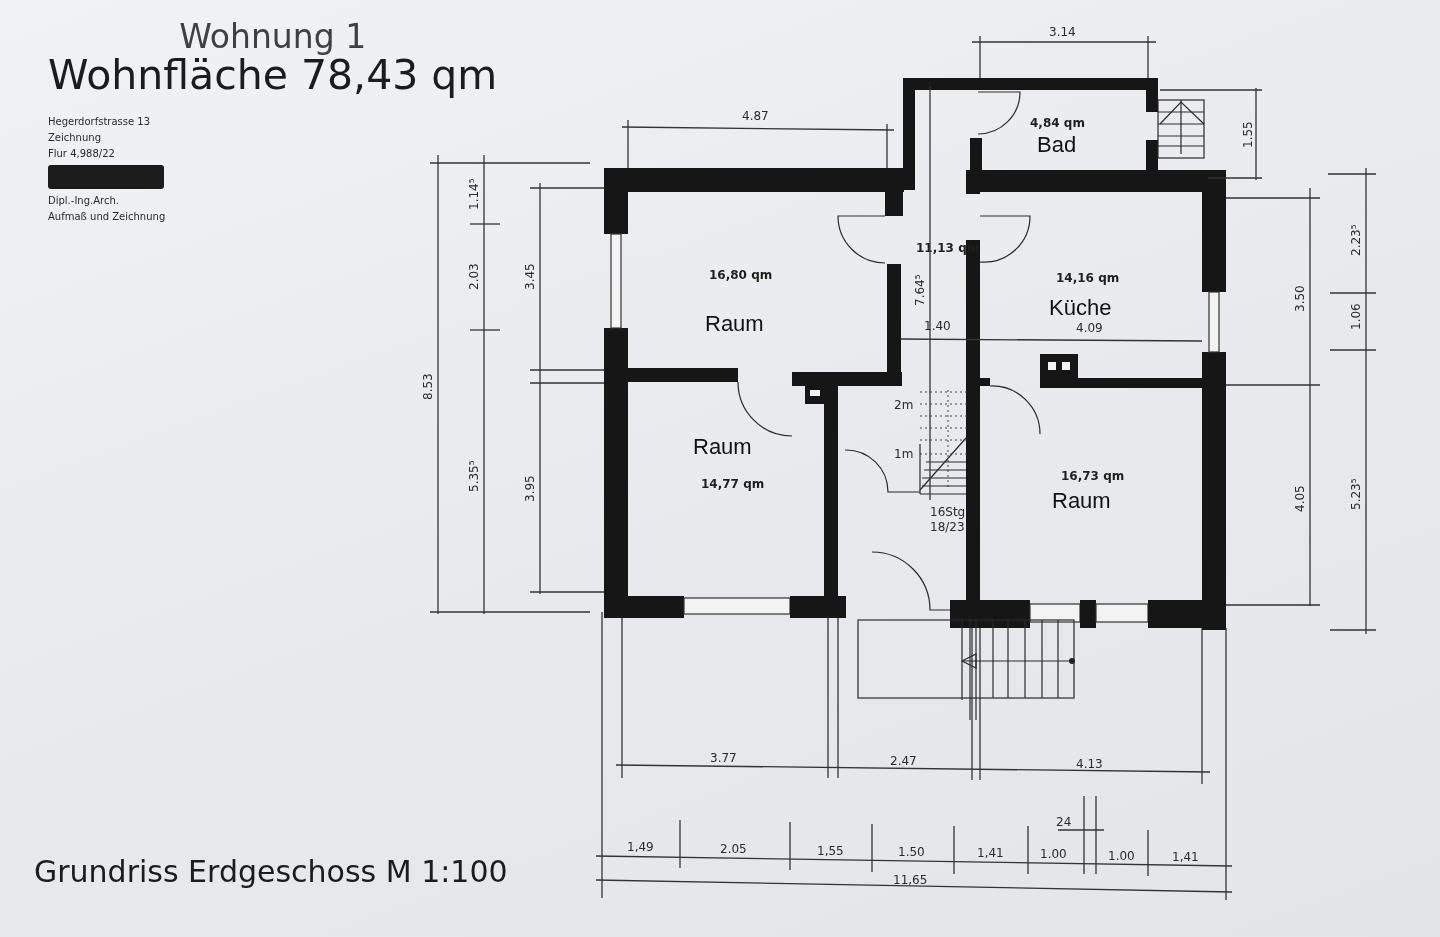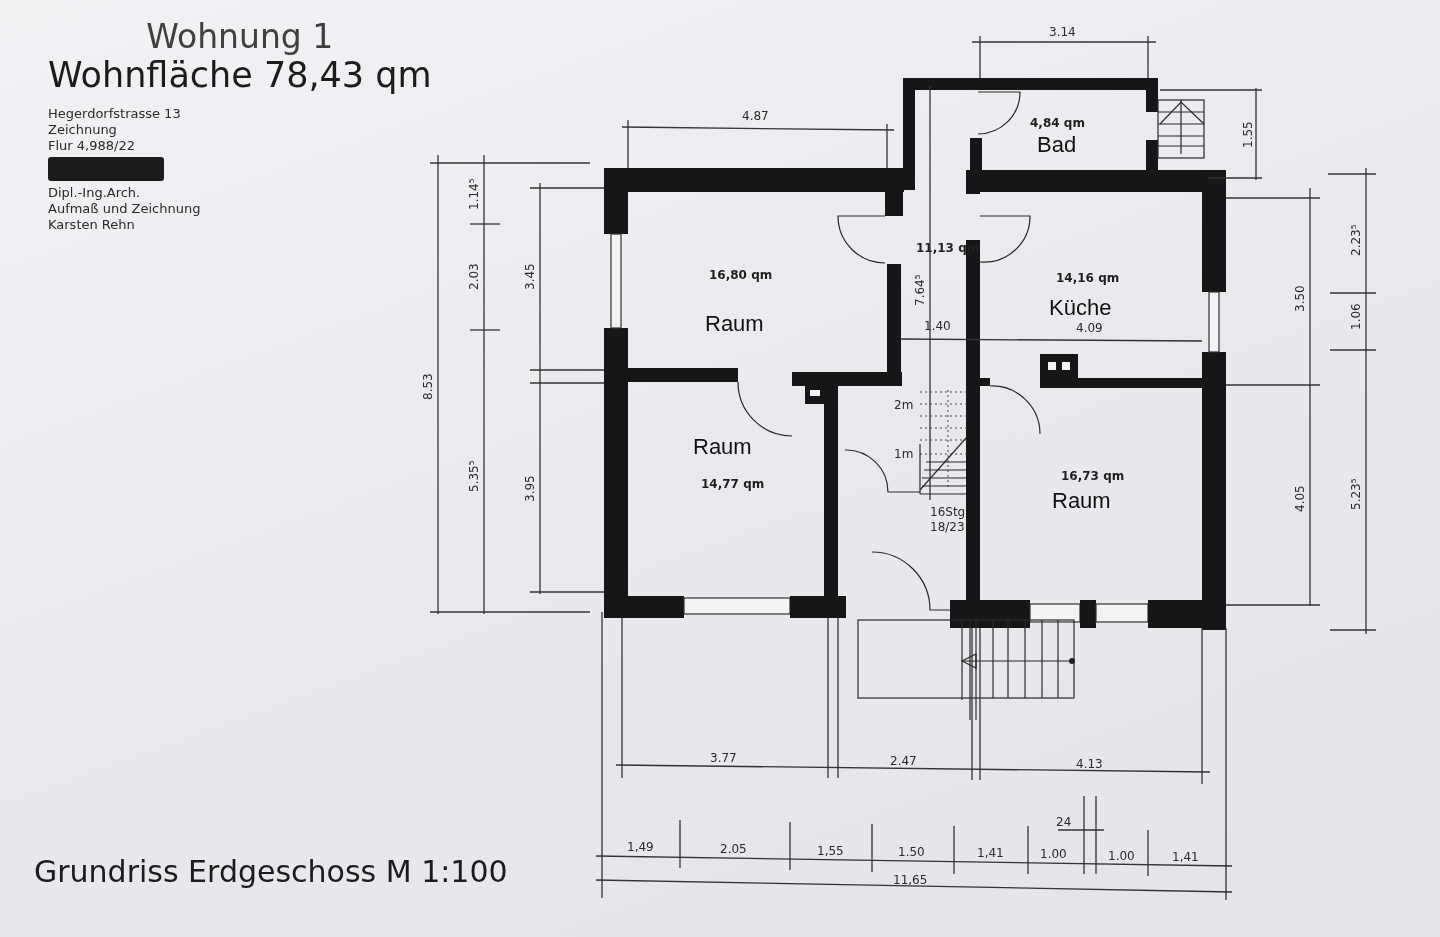--- a/index.html
+++ b/index.html
@@ -9,22 +9,22 @@
       font-family: "DejaVu Sans", sans-serif;
       color: #1a1a1a;
       position: relative;
     }
     .paper {
       position: absolute; left: 0; top: 0; width: 1440px; height: 937px;
       background: linear-gradient(160deg, #f1f2f4 0%, #e7e9ec 55%, #e3e5e8 100%);
     }
     .title-block { position: absolute; left: 48px; top: 18px; }
     .title-1 { font-size: 33px; line-height: 38px; color: #404040; text-align: center; }
-    .title-2 { font-size: 35px; line-height: 38px; color: #1c1c1c; }
-    .meta { font-size: 13px; line-height: 16px; color: #2a2a2a; margin-top: 12px; }
+    .title-2 { font-size: 41px; line-height: 38px; color: #1c1c1c; }
+    .meta { font-size: 10px; line-height: 16px; color: #2a2a2a; margin-top: 20px; }
     .redact { width: 116px; height: 24px; background: #1b1b1b; margin: 3px 0 4px 0; border-radius: 3px; }
     .caption { position: absolute; left: 34px; top: 854px; font-size: 30px; color: #1c1c1c; }
     svg.plan { position: absolute; left: 0; top: 0; }
     .wall { fill: #161616; }
     .dim { stroke: #333; stroke-width: 1.3; fill: none; }
     .thin { stroke: #2a2a2a; stroke-width: 1.2; fill: none; }
     .dot { stroke: #444; stroke-width: 1; stroke-dasharray: 2 3; fill: none; }
     .dimtxt { font-family: "DejaVu Sans", sans-serif; font-size: 12px; fill: #2a2a2a; }
     .areatxt { font-family: "DejaVu Sans", sans-serif; font-size: 12px; font-weight: bold; fill: #1f1f1f; }
     .roomtxt { font-family: "Liberation Sans", sans-serif; font-size: 22px; fill: #111; }
@@ -38,21 +38,20 @@
 <div class="title-block">
   <div class="title-1">Wohnung 1</div>
   <div class="title-2">Wohnfläche 78,43 qm</div>
   <div class="meta">
     <div>Hegerdorfstrasse 13</div>
     <div>Zeichnung</div>
     <div>Flur 4,988/22</div>
     <div class="redact"></div>
     <div>Dipl.-Ing.Arch.</div>
     <div>Aufmaß und Zeichnung</div>
-    <div>Karsten Rehn</div>
   </div>
 </div>
 
 <div class="caption">Grundriss Erdgeschoss M 1:100</div>
 
 <svg class="plan" width="1440" height="937" viewBox="0 0 1440 937">
 
   <g>
 
     <rect class="wall" x="604" y="168" width="300" height="24"></rect>

